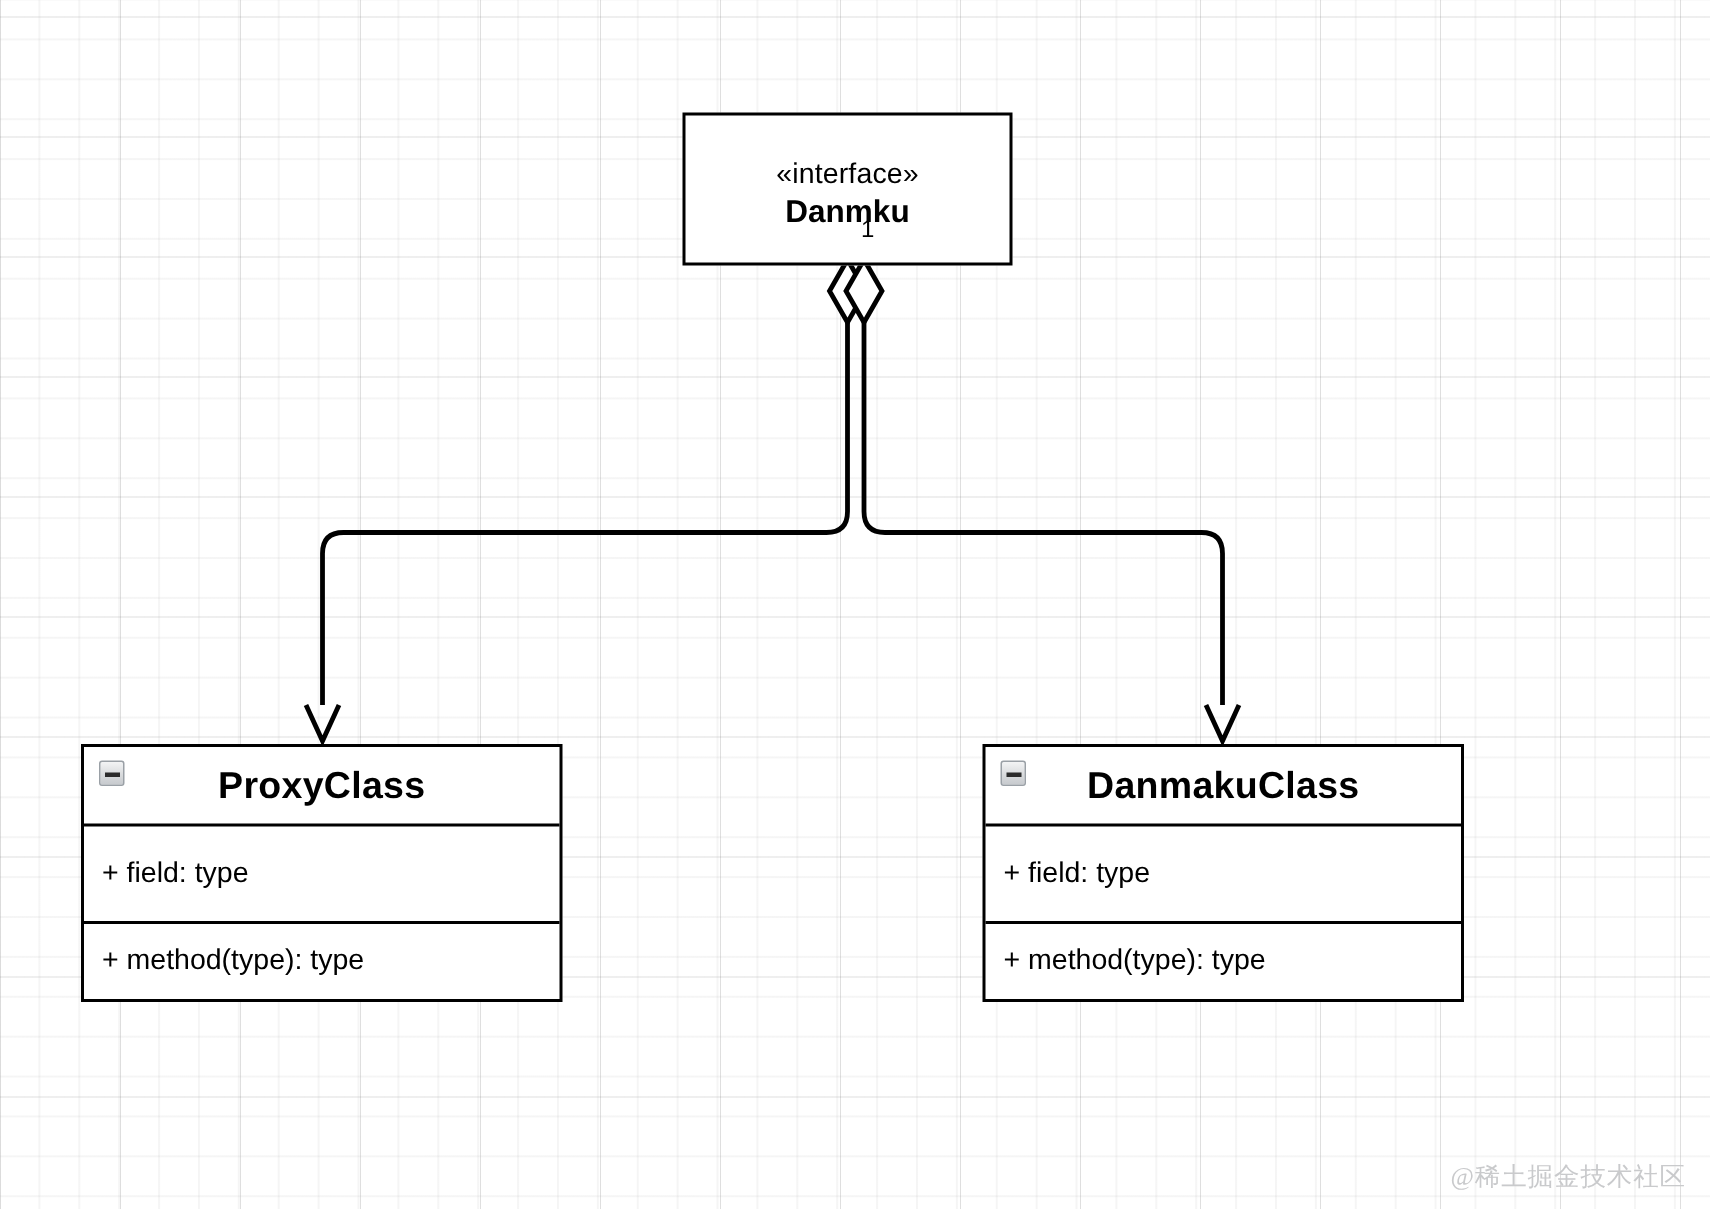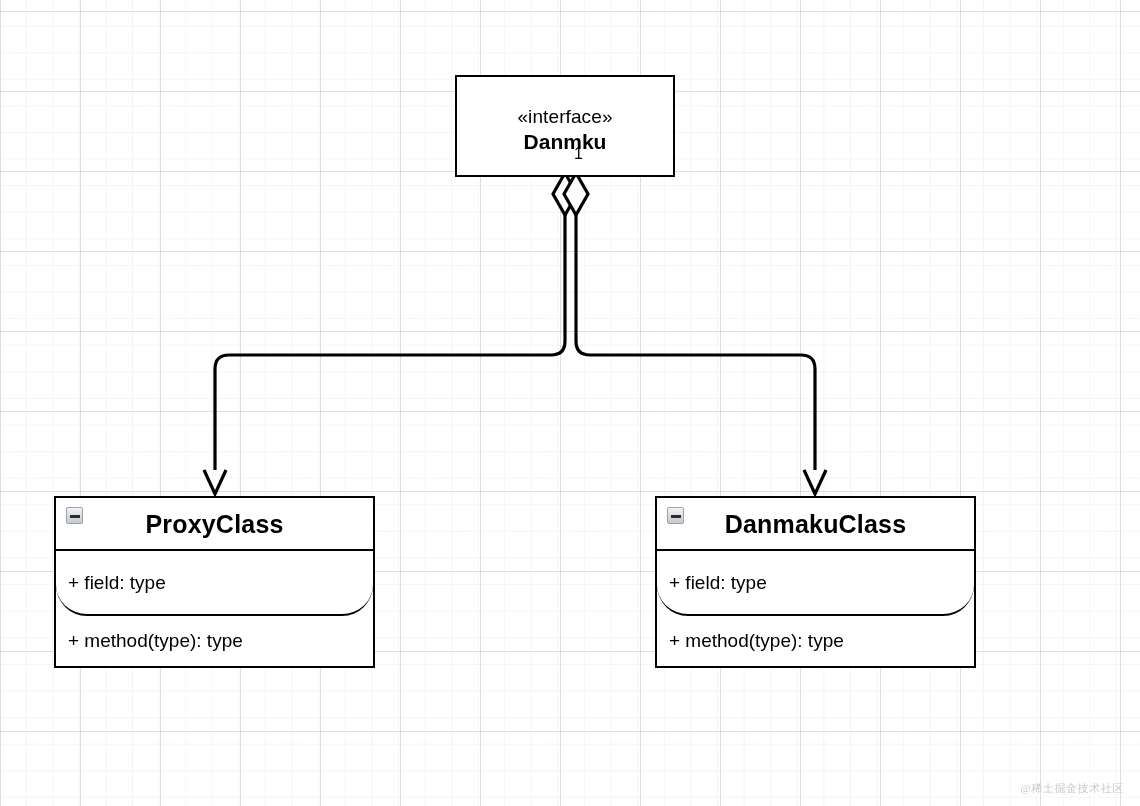--- a/index.html
+++ b/index.html
@@ -127,38 +127,37 @@
     width: 10px;
     height: 3px;
     background: #2b2b2b;
   }
 
   .class-compartment {
     flex: 1 1 auto;
     display: flex;
     align-items: center;
     padding-left: 12px;
-    border-radius: 31px;
   }
   .class-compartment.fields {
     flex: 0 0 63px;
     border-bottom: 2.2px solid #000000;
   }
   .member-text {
     font-size: 19px;
     color: #000;
     line-height: 22px;
   }
 
   
   .watermark {
     position: absolute;
     right: 16px;
     bottom: 10px;
-    font-size: 11px;
+    font-size: 17px;
     color: #c9cacc;
     letter-spacing: .6px;
     white-space: nowrap;
     font-family: Liberation Serif, serif;
     text-align: center;
   }
 </style>
 </head>
 <body>
 

